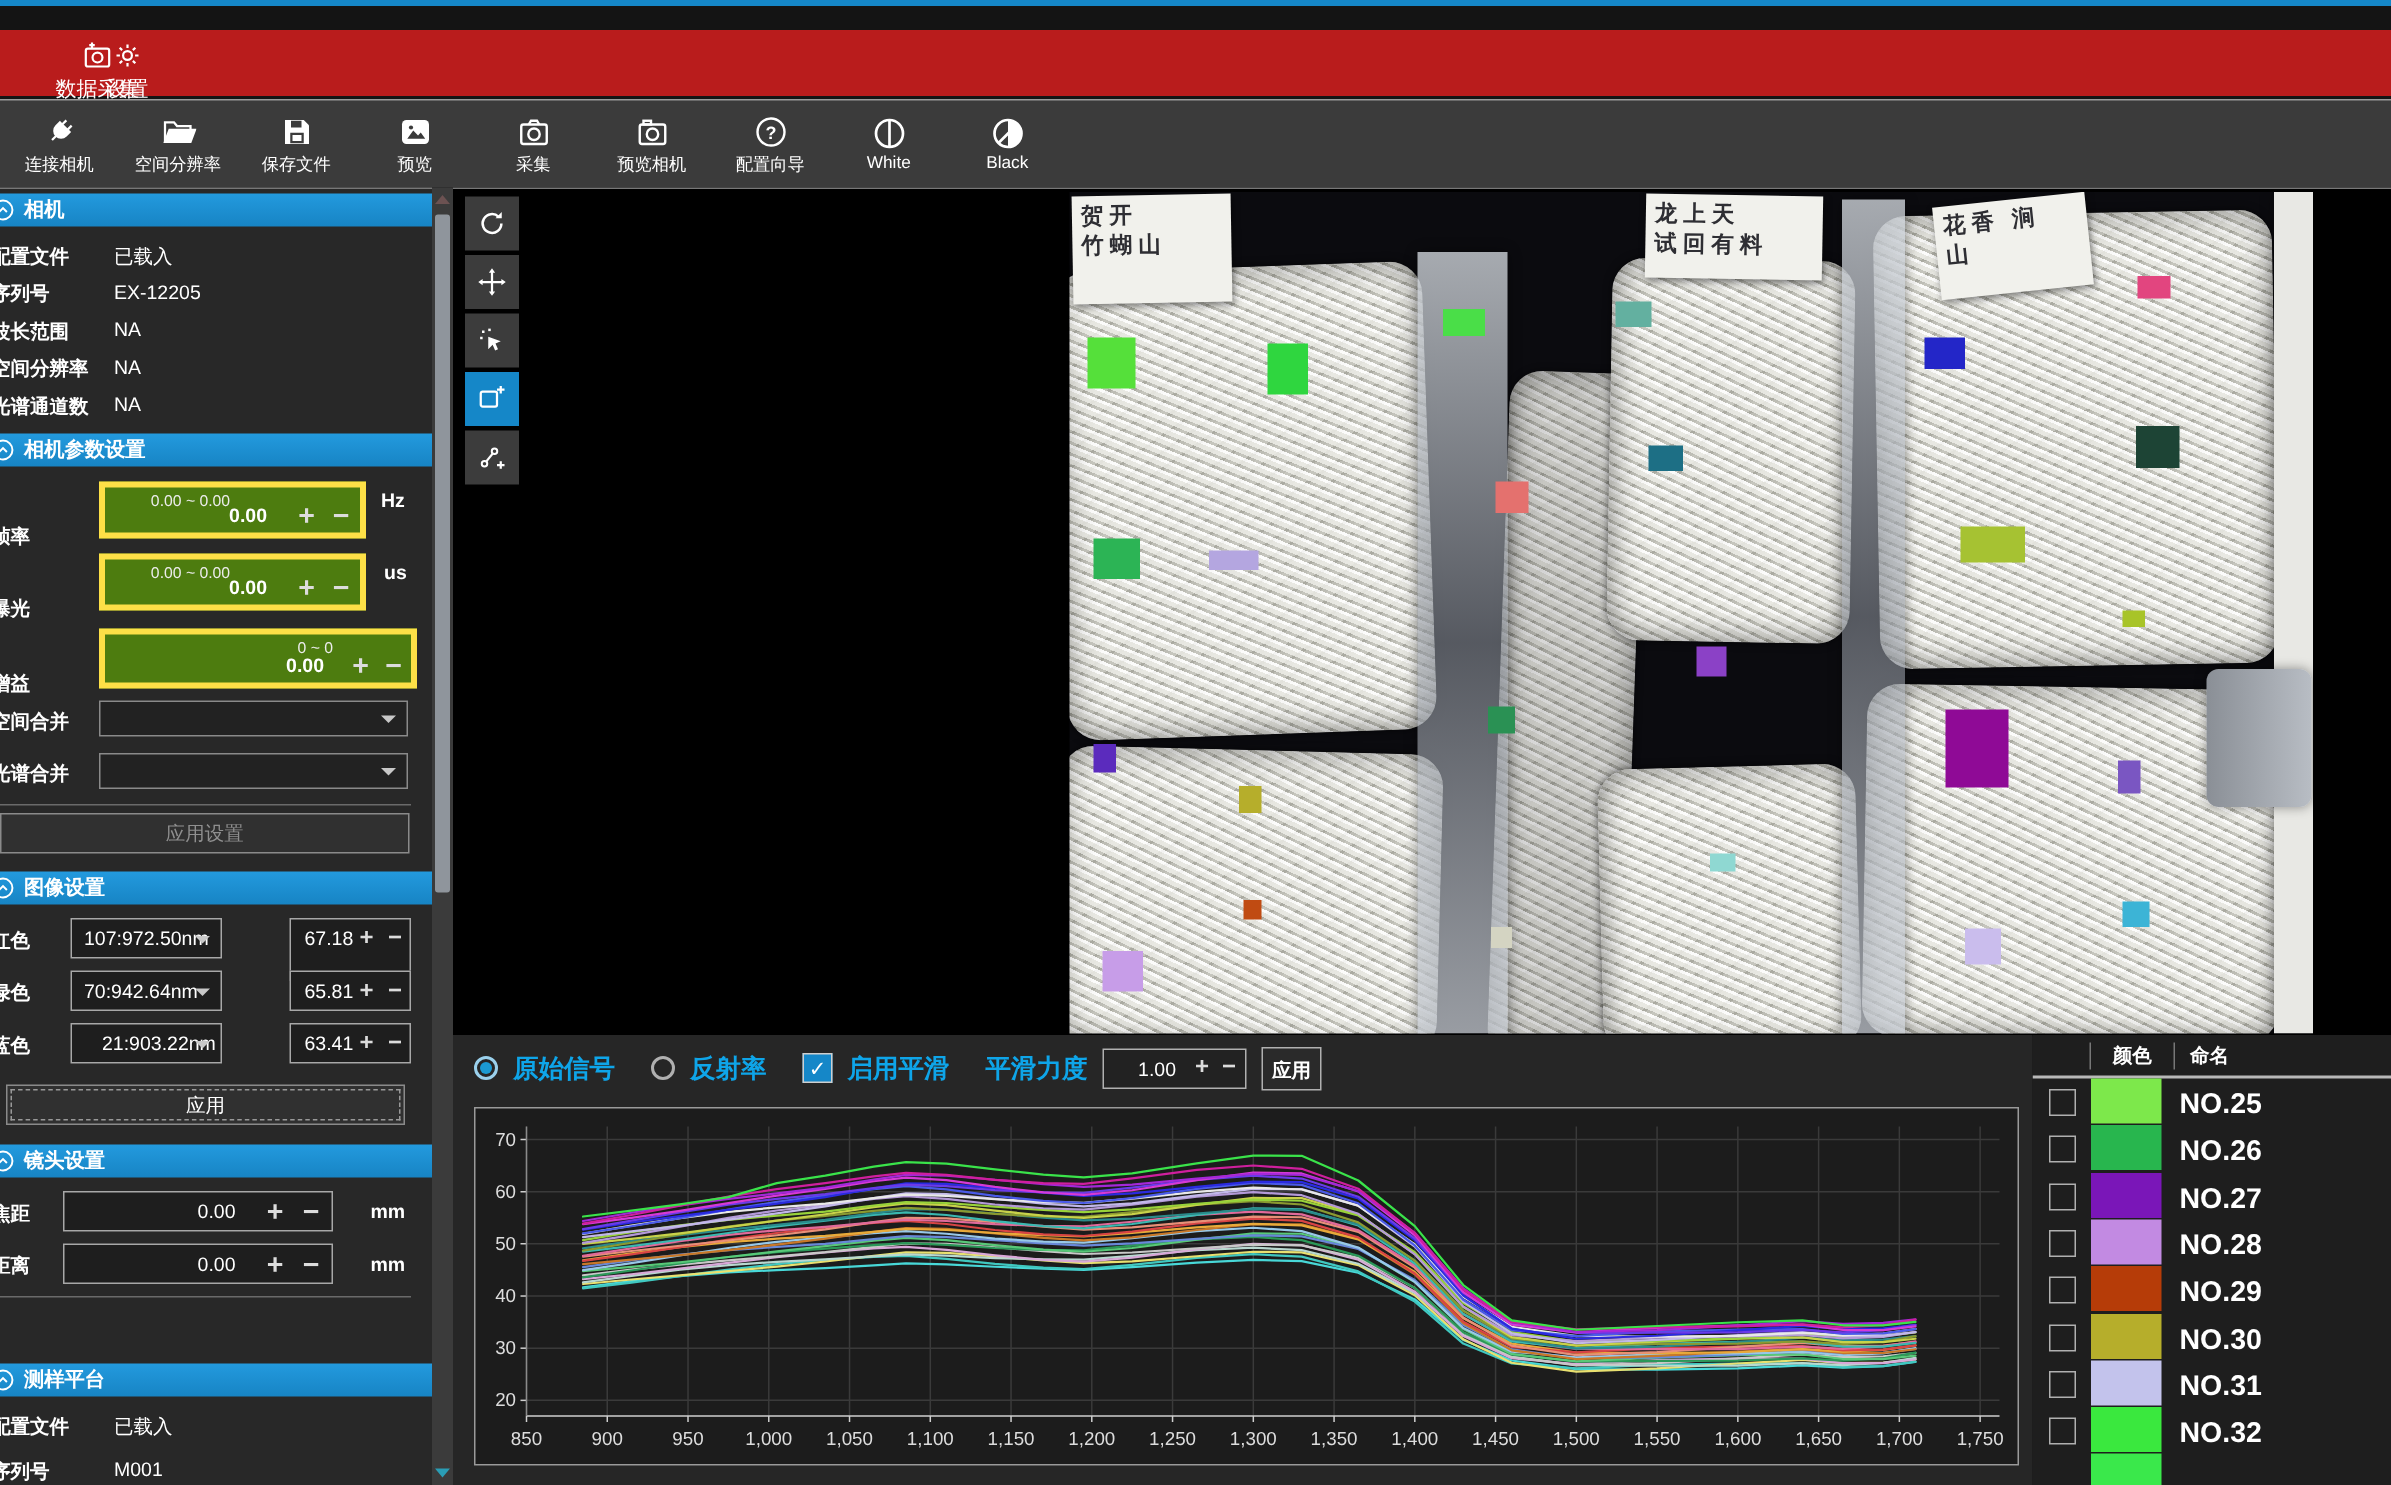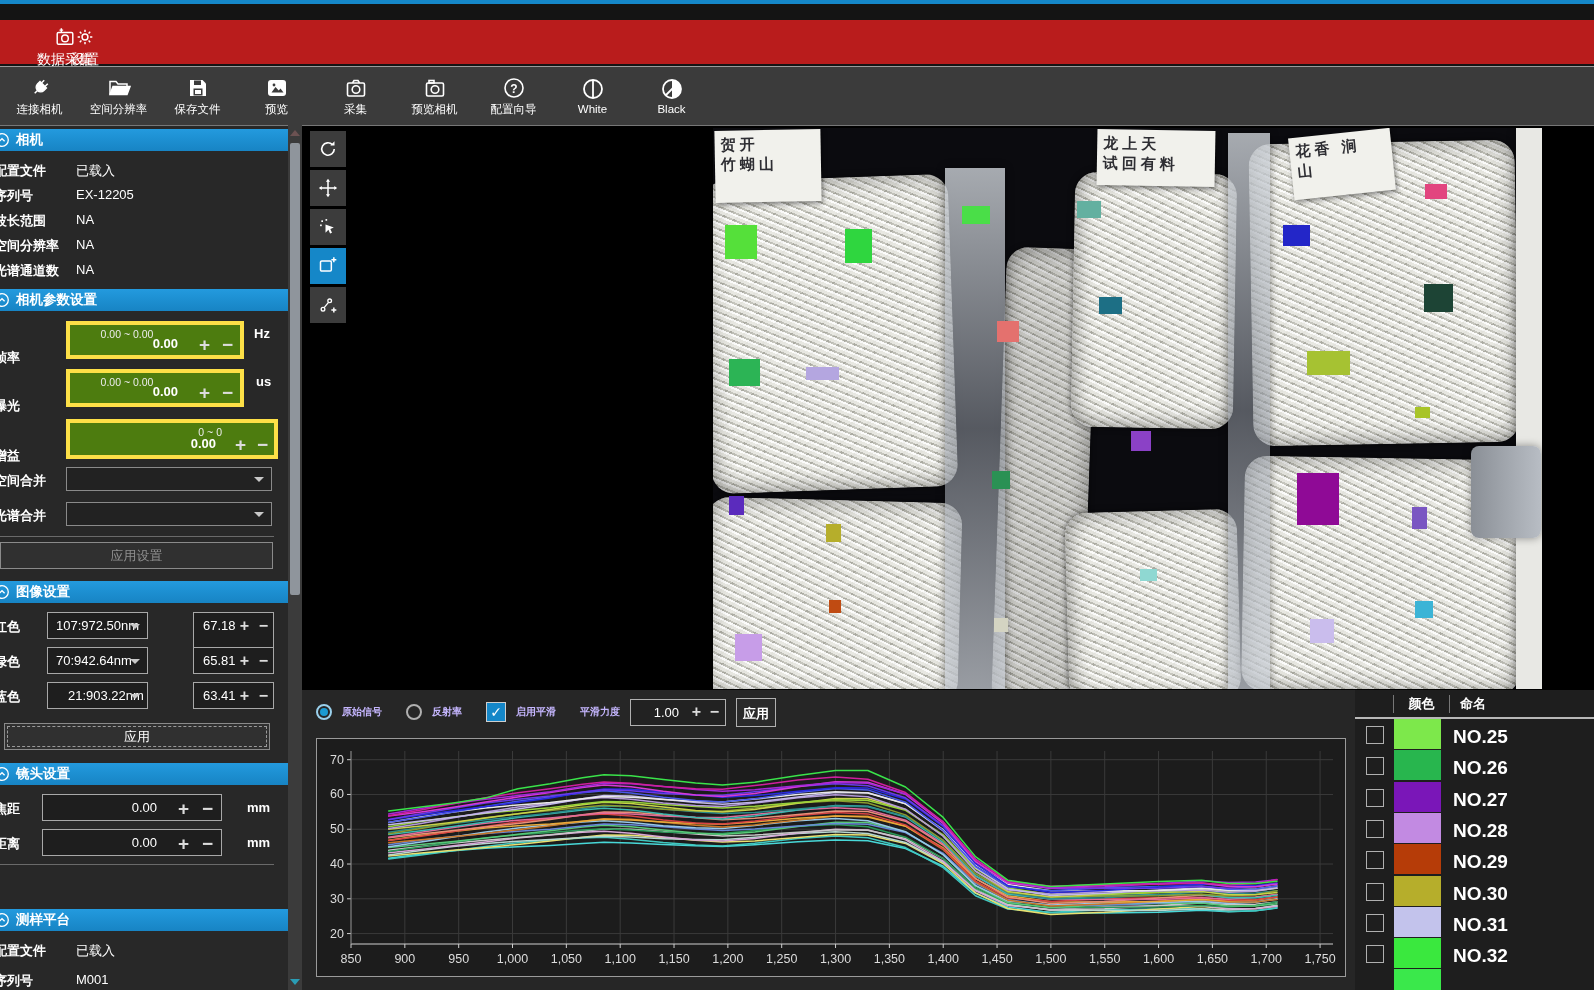--- a/index.html
+++ b/index.html
@@ -55,21 +55,21 @@
          box-shadow:0 0 8px rgba(0,0,0,.4);}
   .paper{position:absolute;background:#f1f1ec;color:#2e2e33;padding:4px 6px;box-sizing:border-box;
          font-size:15px;font-weight:bold;line-height:1.35;letter-spacing:4px;box-shadow:1px 2px 5px rgba(0,0,0,.5);}
   .roi{position:absolute;}
   
   #specpanel{left:302px;top:690px;width:1053px;height:300px;background:#262626;}
   #controls{position:absolute;left:14px;top:8px;height:28px;display:flex;align-items:center;gap:10px;}
   .radio{width:16px;height:16px;border-radius:50%;box-sizing:border-box;border:2px solid #b0b0b0;position:relative;}
   .radio.sel{border-color:#9ad0ec;}
   .radio.sel::after{content:"";position:absolute;left:2px;top:2px;width:8px;height:8px;border-radius:50%;background:#1b9ad2;}
-  .clabel{font-size:10px;font-weight:bold;color:#c4b5fd;margin-right:14px;}
+  .clabel{font-size:17px;font-weight:bold;color:#0ea5e9;margin-right:14px;}
   .chk{width:18px;height:18px;background:#1587c8;border:1px solid #cfcfcf;color:#fff;font-size:14px;
        display:flex;align-items:center;justify-content:center;}
   #smoothbox{width:96px;height:27px;border:1px solid #b0b0b0;background:#222;position:relative;box-sizing:border-box;}
   #smoothbox .val{position:absolute;right:46px;top:5px;font-size:13px;color:#fff;}
   #apply-smooth{width:40px;height:29px;border:1px solid #b0b0b0;background:#2a2a2a;color:#fff;font-size:13px;
                 font-weight:bold;text-align:center;line-height:29px;box-sizing:border-box;}
   #chartbox{position:absolute;left:14px;top:48px;width:1030px;height:239px;background:#1c1c1c;border:1px solid #9a9a9a;box-sizing:border-box;}
   
   #roipanel{left:1355px;top:690px;width:239px;height:300px;background:#1e1e1e;overflow:hidden;}
   #roihdr{position:absolute;left:0;top:0;width:239px;height:27px;display:flex;align-items:center;border-bottom:2px solid #b8b8b8;}

